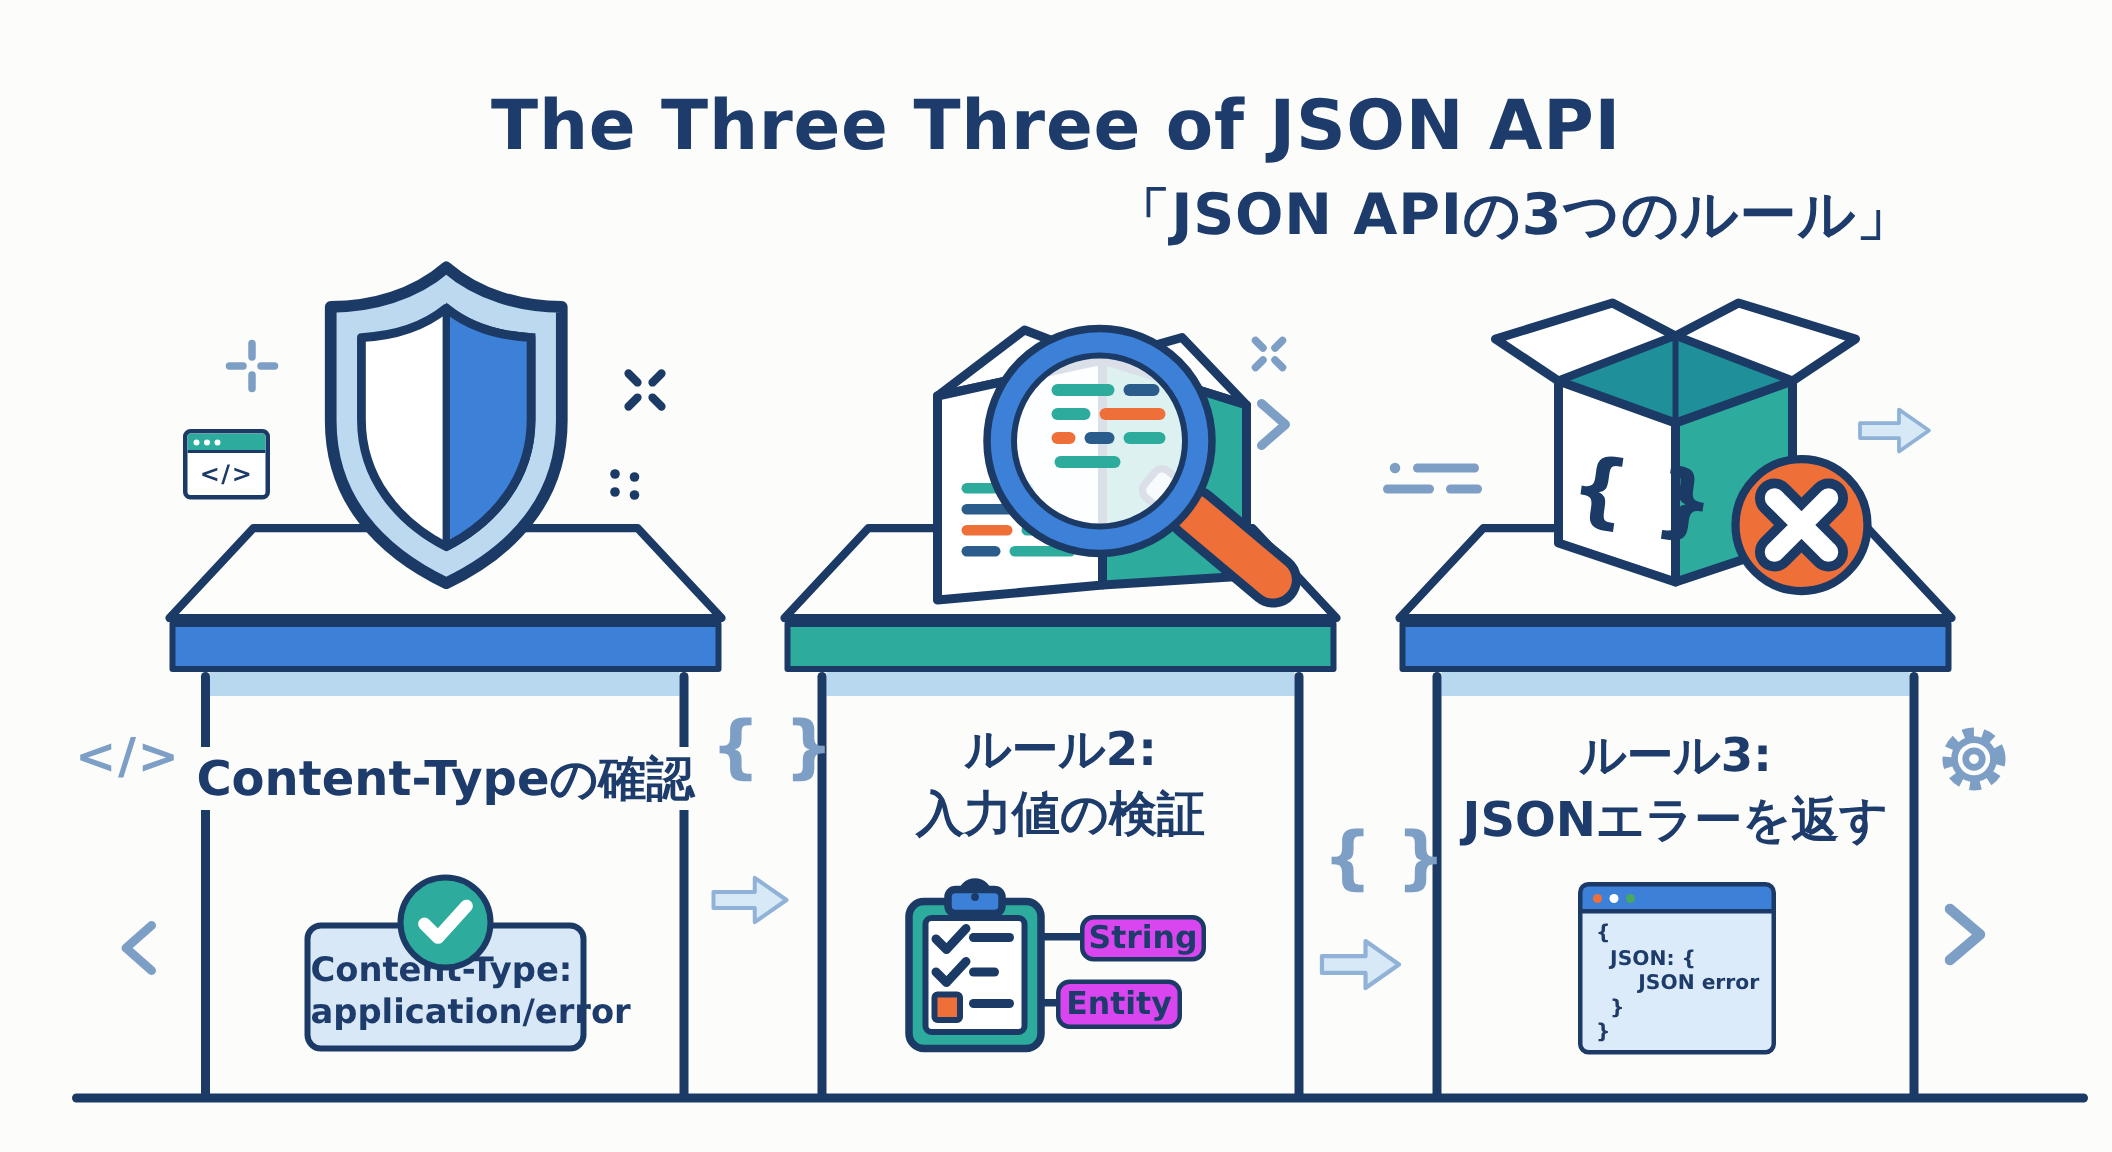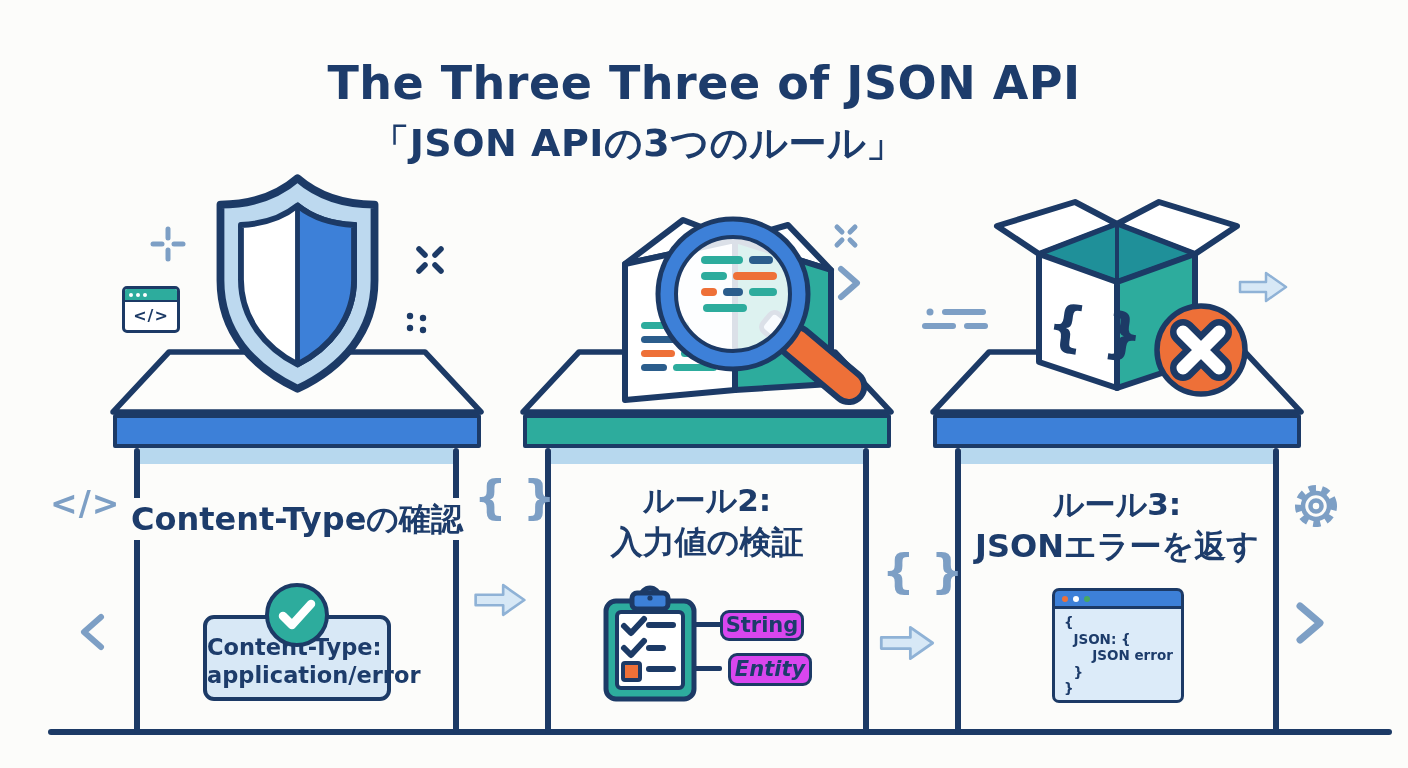--- a/index.html
+++ b/index.html
@@ -10,21 +10,21 @@
     font-family:"DejaVu Sans","Liberation Sans",sans-serif;
     color:#1c3a66;
   }
   .abs{position:absolute;}
   
   .page-title{
     left:0;top:24px;width:1408px;text-align:center;
     font-size:46px;font-weight:800;color:#1d3c6b;letter-spacing:.5px;line-height:56px;
   }
   .page-subtitle{
-    left:0;top:86px;width:1276px;text-align:center;
+    left:0;top:86px;width:1276px;text-align:right;
     font-size:38px;font-weight:800;color:#1d3c6b;letter-spacing:.5px;line-height:50px;
   }
   
   .podium-bar{height:34px;width:368px;border:4px solid #1c3a66;border-radius:2px;top:414px;}
   .podium-strip{height:16px;top:448px;background:#b7d8ee;}
   .panel-border{width:6px;top:448px;height:285px;background:#1c3a66;border-radius:3px;}
   .baseline{left:48px;top:729px;width:1344px;height:6px;background:#1c3a66;border-radius:3px;}
   
   .rule-title{width:420px;text-align:center;z-index:6;}
   .rule-title span{
@@ -47,21 +47,21 @@
   }
   .mini-browser .bar{height:13px;background:#2dac9d;border-bottom:2px solid #1c3a66;display:flex;align-items:center;padding-left:4px;gap:3px;}
   .mini-browser .bar i{width:4px;height:4px;border-radius:50%;background:#fff;}
   .mini-browser .code{text-align:center;font-size:16px;font-weight:800;color:#1c3a66;line-height:27px;letter-spacing:1px;}
   
   .tag-pill{
     background:#d946ef;border:3.5px solid #1c3a66;border-radius:9px;
     text-align:center;font-weight:800;color:#1d3c6b;z-index:7;
   }
   .tag-pill.t1{left:720px;top:610px;width:84px;height:31px;font-size:21px;line-height:25px;}
-  .tag-pill.t2{left:728px;top:653px;width:84px;height:33px;font-size:21px;line-height:27px;font-style:italic;}
+  .tag-pill.t2{left:704px;top:653px;width:84px;height:33px;font-size:21px;line-height:27px;}
   .connector{height:5px;background:#1c3a66;border-radius:2px;z-index:5;}
   
   .code-window{width:132px;height:115px;z-index:7;}
   .code-window .wbar{
     height:18px;background:#3d80d8;border:3px solid #1c3a66;border-bottom:none;
     border-radius:7px 7px 0 0;display:flex;align-items:center;padding-left:7px;gap:5px;
   }
   .code-window .wbar i{width:6px;height:6px;border-radius:50%;}
   .code-window .wbody{
     height:97px;background:#dcebf9;border:3.5px solid #1c3a66;border-radius:0 0 7px 7px;

